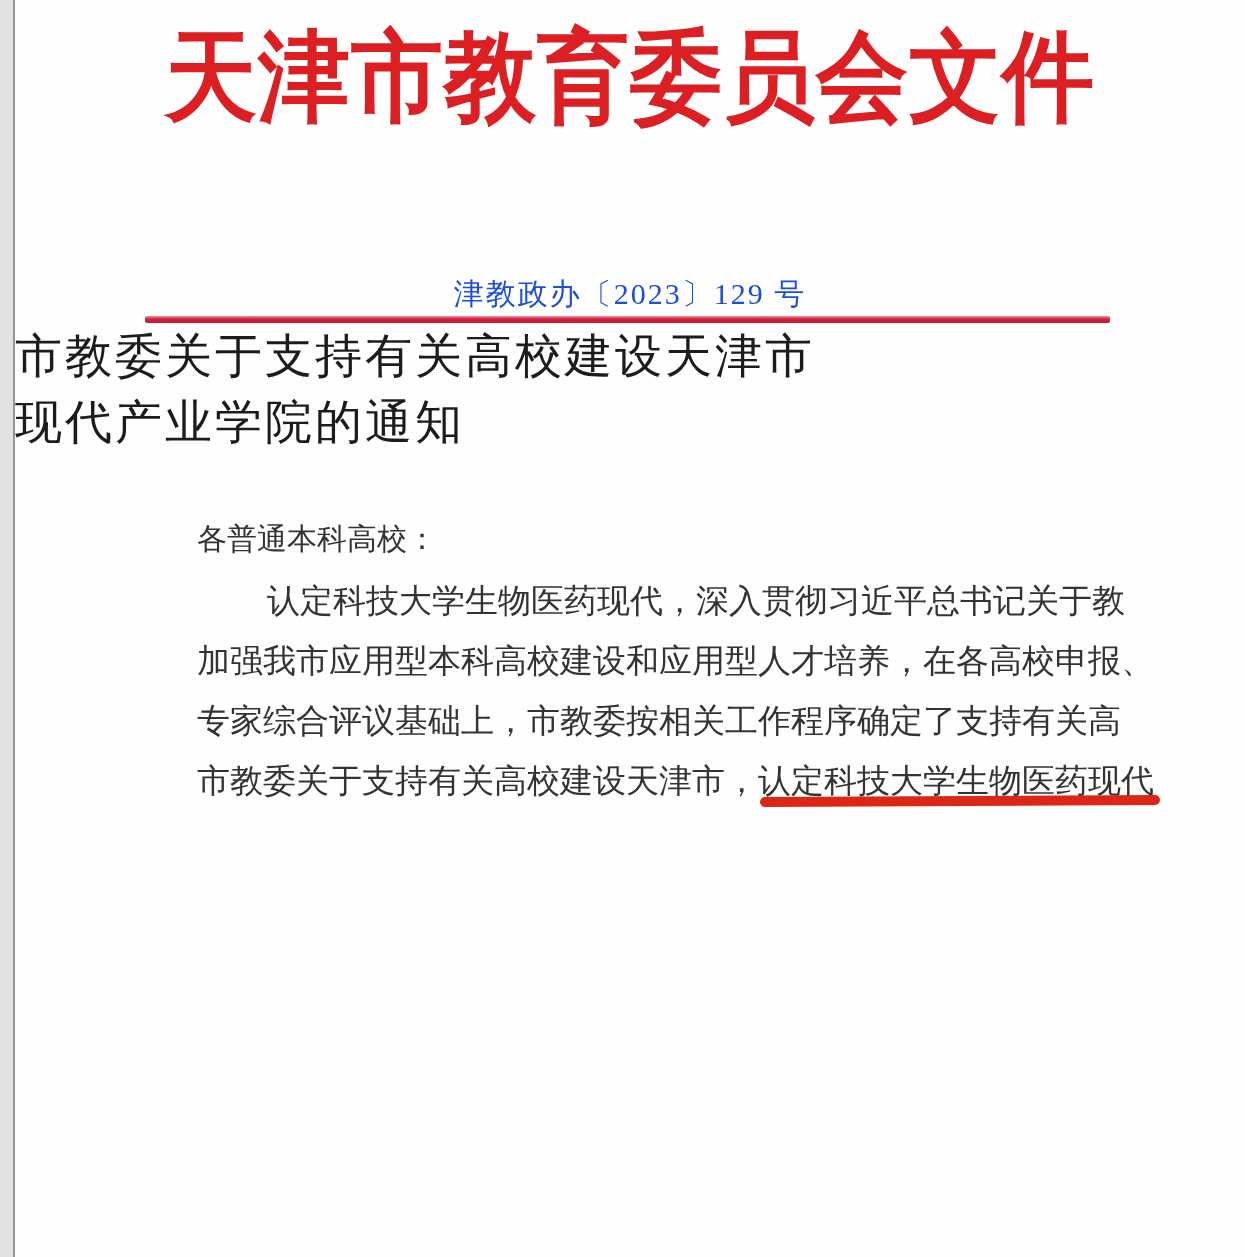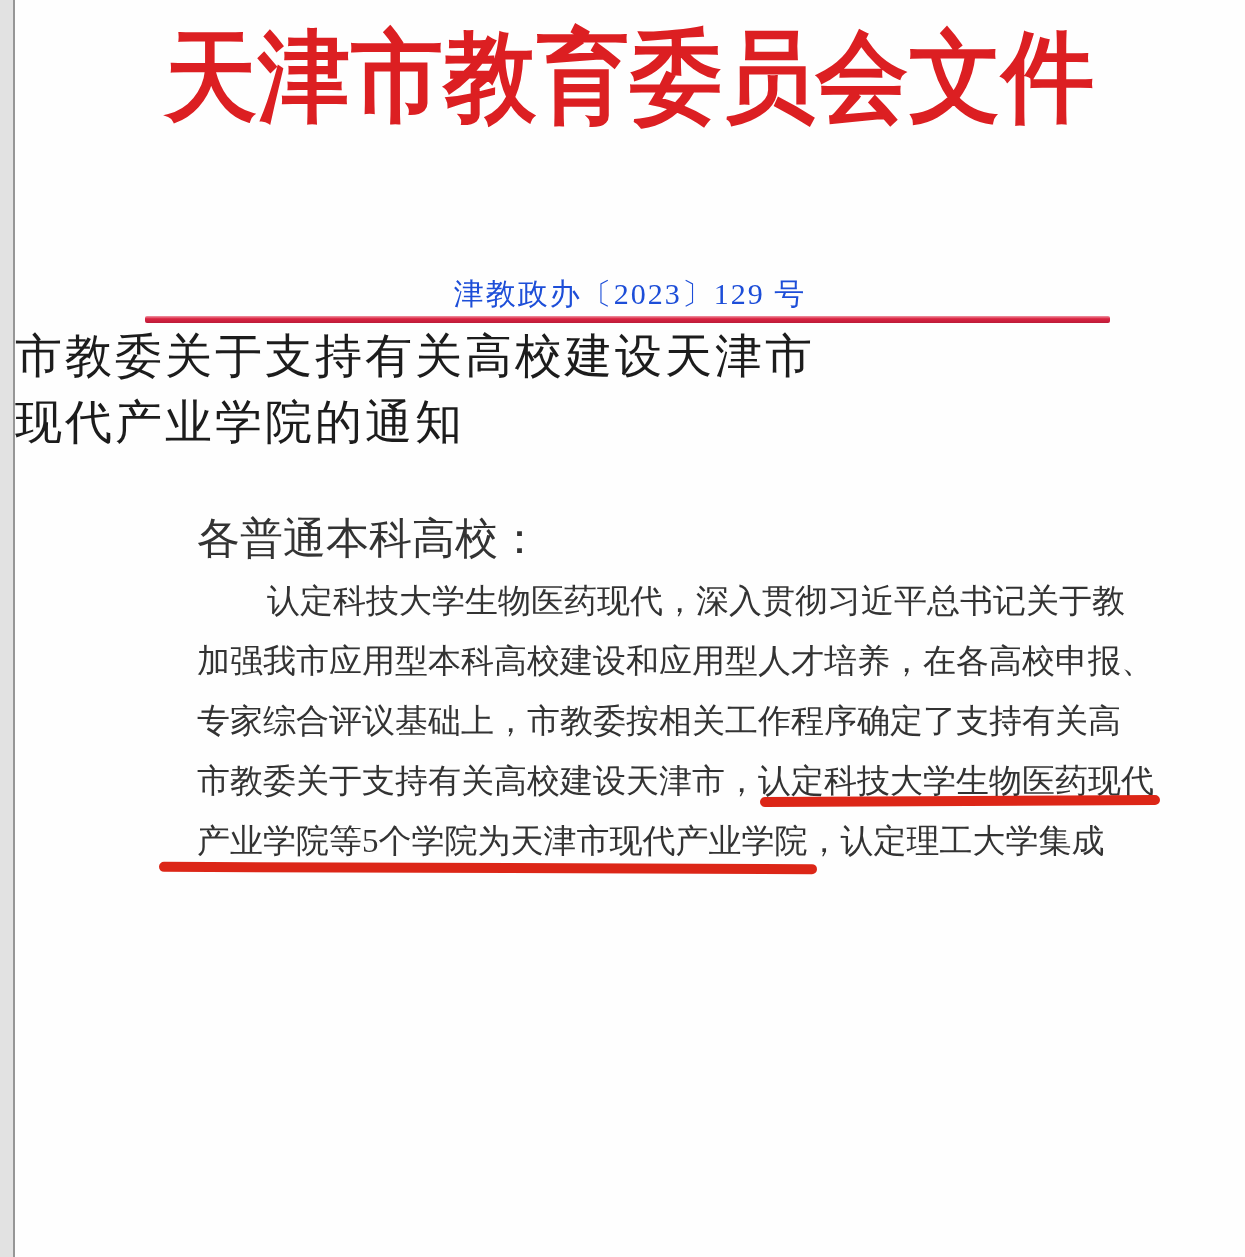--- a/index.html
+++ b/index.html
@@ -63,21 +63,21 @@
   .notice-title {
     font-size: 47px;
     font-weight: normal;
     line-height: 66px;
     letter-spacing: 3px;
     color: #1c1c1c;
     white-space: nowrap;
   }
   .salutation {
     margin: 62px 0 0 182px;
-    font-size: 43px;
+    font-size: 30px;
     line-height: 44px;
     color: #333333;
     white-space: nowrap;
   }
   .body-text {
     margin: 10px 0 0 182px;
     font-size: 33px;
     color: #333333;
   }
   .body-line {
@@ -130,18 +130,15 @@
 
   <div class="salutation">各普通本科高校：</div>
 
   <div class="body-text">
     <div class="body-line indent">认定科技大学生物医药现代，深入贯彻习近平总书记关于教</div>
     <div class="body-line">加强我市应用型本科高校建设和应用型人才培养，在各高校申报、</div>
     <div class="body-line">专家综合评议基础上，市教委按相关工作程序确定了支持有关高</div>
     <div class="body-line">
       <span class="seg">市教委关于支持有关高校建设天津市，</span><span class="seg mark mark-first">认定科技大学生物医药现代</span>
     </div>
-    <div class="body-line">
-      <span class="seg mark mark-second">产业学院等5个学院为天津市现代产业学院，</span><span class="seg">认定理工大学集成</span>
-    </div>
   </div>
 
 </div>
 
 </body></html>

